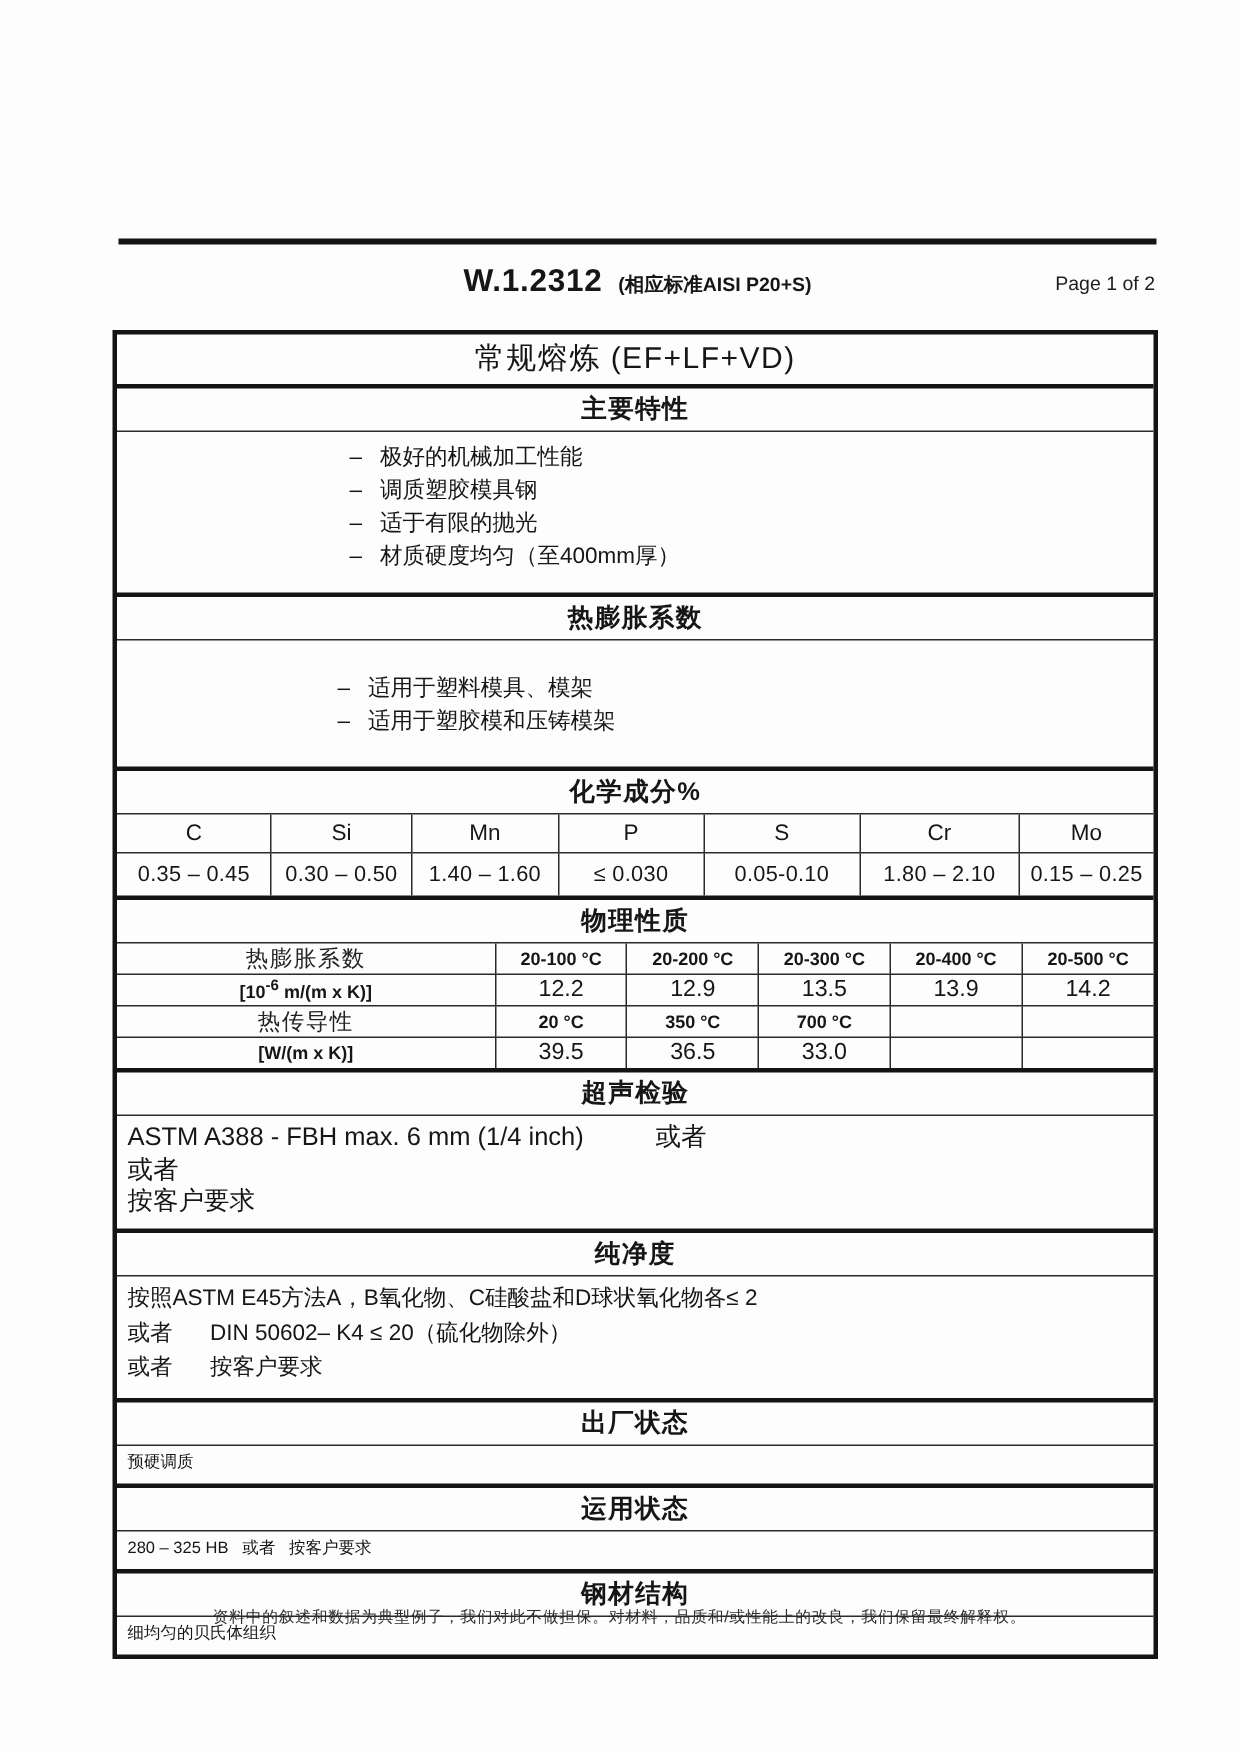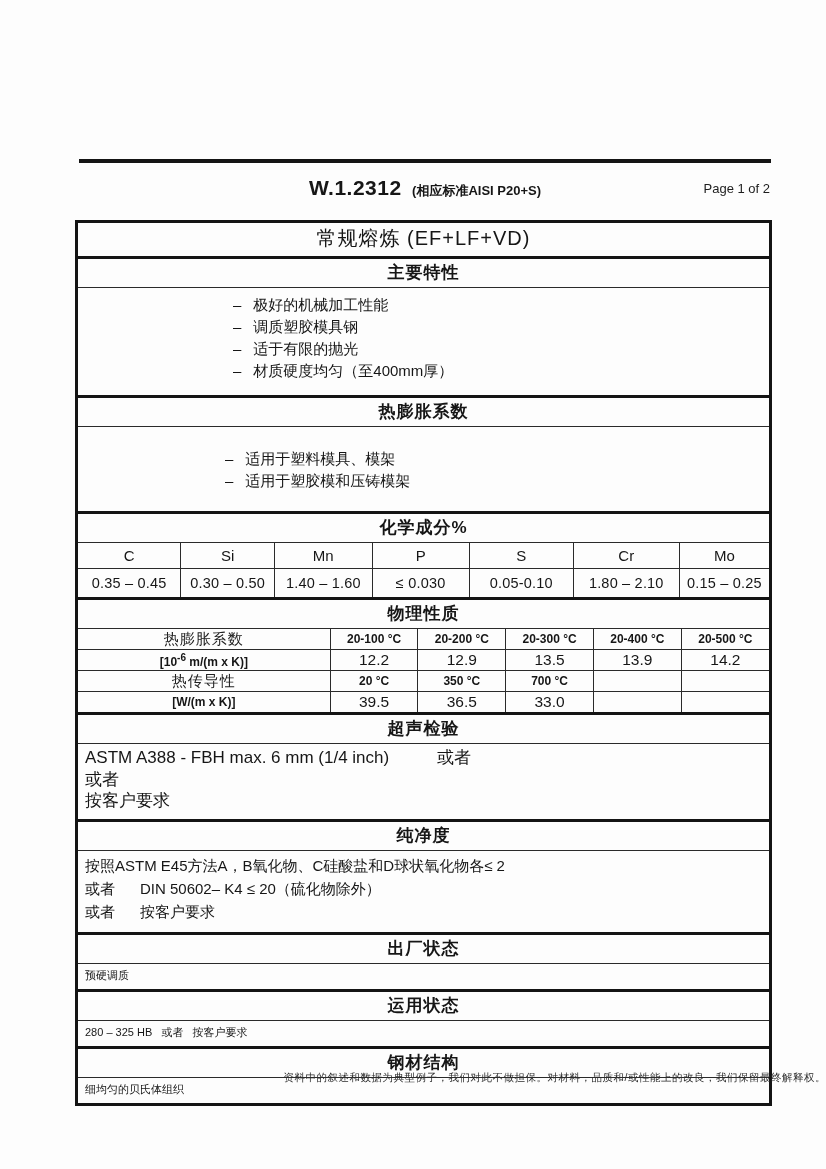--- a/index.html
+++ b/index.html
@@ -44,21 +44,21 @@
 
   .ut-body { padding:3px 7px 7px; font-size:17px; }
   .ut-row { display:flex; line-height:21.5px; }
   .ut-text { width:352px; white-space:pre-wrap; }
 
   .purity-body { padding:3px 7px 9px; font-size:15px; }
   .purity-line { line-height:23px; white-space:pre-wrap; }
 
   .simple-body { padding:2px 7px 4px; font-size:11px; line-height:19px; white-space:pre-wrap; }
 
-  .footer { position:absolute; left:0; top:1071px; width:100%; text-align:right; font-size:10.5px; color:#2d2d2d; letter-spacing:0.5px; }
+  .footer { position:absolute; left:0; top:1071px; width:100%; text-align:center; font-size:10.5px; color:#2d2d2d; letter-spacing:0.5px; }
 </style>
 </head>
 <body>
 
 <div class="page">
 
   <div class="top-rule"></div>
 
   <div class="doc-title">
     <span class="main">W.1.2312</span>

